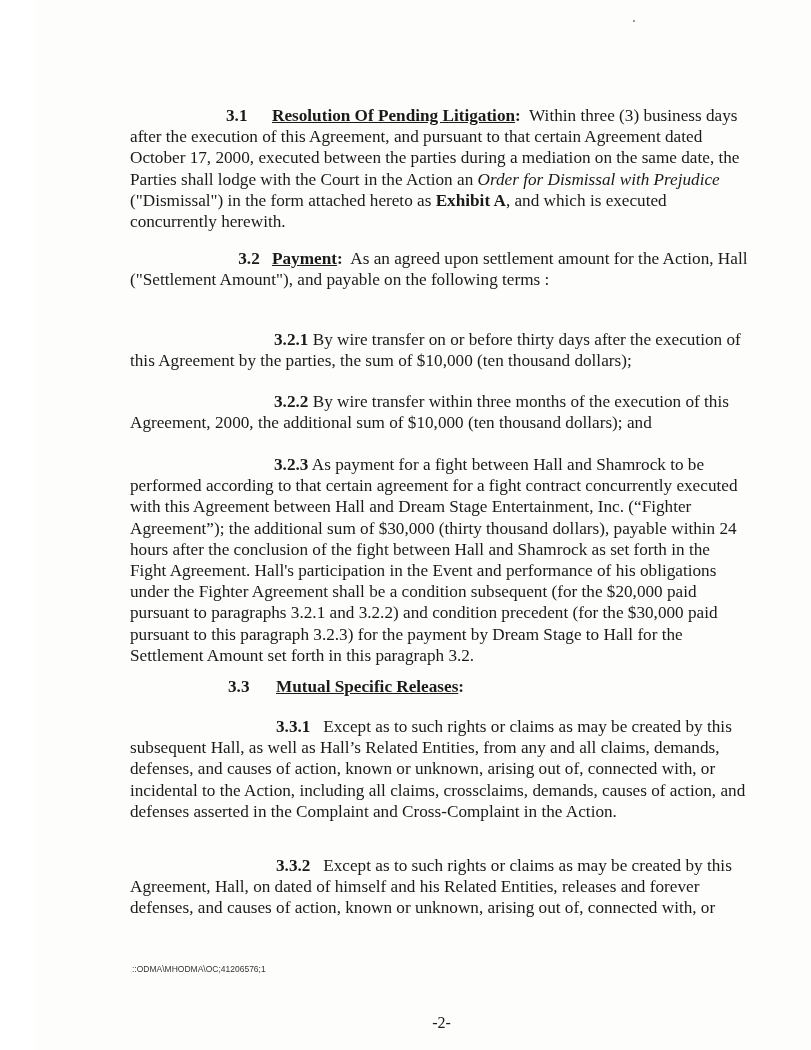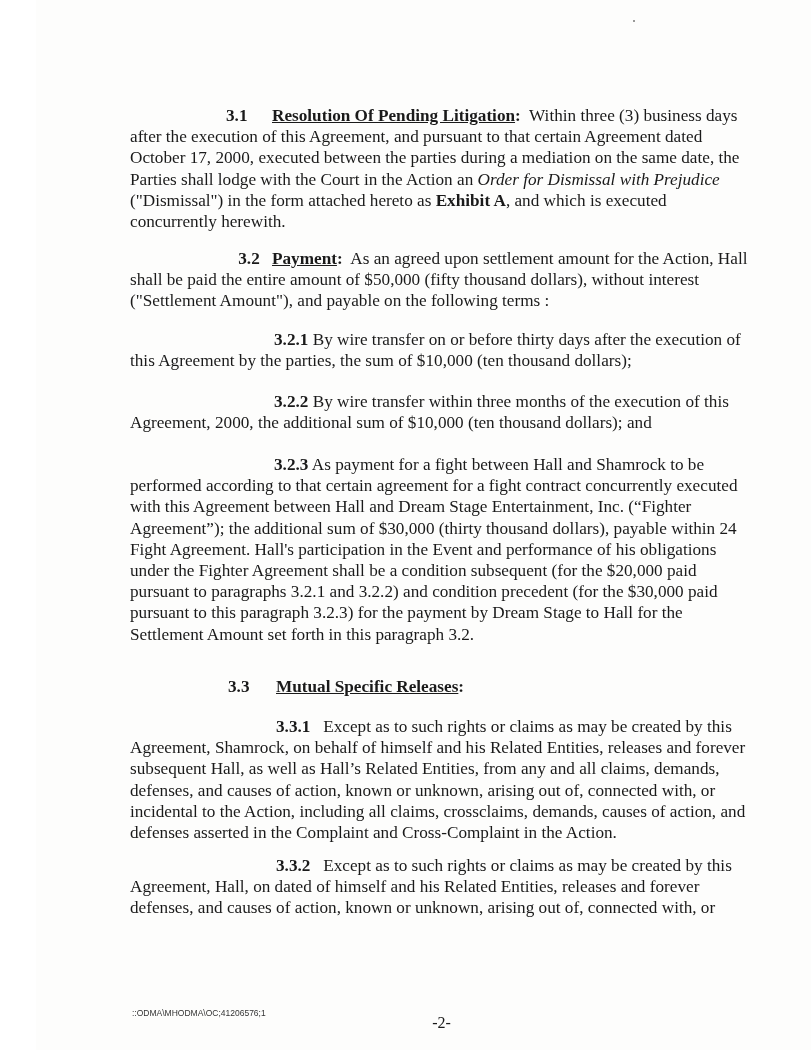--- a/index.html
+++ b/index.html
@@ -12,21 +12,21 @@
     font-size: 17.2px;
     margin-left: 36px;
   }
   .dot { position: absolute; left: 597px; top: 20px; width: 2px; height: 2px; background: #777; border-radius: 1px; }
   .para { position: absolute; left: 94px; width: 640px; line-height: 21.2px; }
   .line { white-space: nowrap; display: block; }
   .sec-num { font-weight: bold; display: inline-block; }
   .sec-title { font-weight: bold; text-decoration: underline; }
   b { font-weight: bold; }
   i { font-style: italic; }
-  .footer-id { position: absolute; left: 96px; top: 1008px; font-family: "Liberation Sans", sans-serif; font-size: 8.5px; color: #333; }
+  .footer-id { position: absolute; left: 96px; top: 964px; font-family: "Liberation Sans", sans-serif; font-size: 8.5px; color: #333; }
   .page-num { position: absolute; left: 0; width: 811px; text-align: center; top: 1014px; font-size: 16px; }
 </style>
 </head>
 <body>
 
 <div class="page">
   <div class="dot"></div>
 
   <div class="para" style="top:105px;">
     <span class="line" style="padding-left:96px;">
@@ -36,21 +36,20 @@
     <span class="line">October 17, 2000, executed between the parties during a mediation on the same date, the</span>
     <span class="line"><span>Parties shall lodge with the Court in the Action an </span><i>Order for Dismissal with Prejudice</i></span>
     <span class="line"><span>("Dismissal") in the form attached hereto as </span><b>Exhibit A</b><span>, and which is executed</span></span>
     <span class="line">concurrently herewith.</span>
   </div>
 
   <div class="para" style="top:248px;">
     <span class="line" style="padding-left:96px;">
       <span class="sec-num" style="width:46px;text-align:center;">3.2</span><span class="sec-title">Payment</span><b>:</b>&nbsp; <span>As an agreed upon settlement amount for the Action, Hall</span>
     </span>
-    <span class="line">shall be paid the entire amount of $50,000 (fifty thousand dollars), without interest</span>
     <span class="line">("Settlement Amount"), and payable on the following terms :</span>
   </div>
 
   <div class="para" style="top:329px;">
     <span class="line" style="padding-left:144px;">
       <b>3.2.1</b> <span>By wire transfer on or before thirty days after the execution of</span>
     </span>
     <span class="line">this Agreement by the parties,  the sum of $10,000 (ten thousand dollars);</span>
   </div>
 
@@ -61,38 +60,38 @@
     <span class="line">Agreement, 2000, the additional sum of $10,000 (ten thousand dollars); and</span>
   </div>
 
   <div class="para" style="top:454px;">
     <span class="line" style="padding-left:144px;">
       <b>3.2.3</b> <span>As payment for a fight between Hall and Shamrock to be</span>
     </span>
     <span class="line">performed according to that certain agreement for a fight contract concurrently executed</span>
     <span class="line">with this Agreement between Hall and Dream Stage Entertainment, Inc. (“Fighter</span>
     <span class="line">Agreement”); the additional sum of $30,000 (thirty thousand dollars), payable within 24</span>
+    <span class="line">hours after the conclusion of the fight between Hall and Shamrock as set forth in the</span>
     <span class="line">Fight Agreement. Hall's participation in the Event and performance of his obligations</span>
     <span class="line">under the Fighter Agreement shall be a condition subsequent (for the $20,000 paid</span>
     <span class="line">pursuant to paragraphs 3.2.1 and 3.2.2) and condition precedent (for the $30,000 paid</span>
     <span class="line">pursuant to this paragraph 3.2.3) for the payment by Dream Stage to Hall for the</span>
     <span class="line">Settlement Amount set forth in this paragraph 3.2.</span>
   </div>
 
   <div class="para" style="top:676px;">
     <span class="line" style="padding-left:98px;">
       <span class="sec-num" style="width:48px;">3.3</span><span class="sec-title">Mutual Specific Releases</span><b>:</b>
     </span>
   </div>
 
   <div class="para" style="top:716px;">
     <span class="line" style="padding-left:146px;">
       <b>3.3.1</b>&nbsp;&nbsp; <span>Except as to such rights or claims as may be created by this</span>
     </span>
-    <span class="line">Agreement, Shamrock, on behalf of himself and his Related Entities, releases and forever</span>
     <span class="line">subsequent Hall, as well as Hall’s Related Entities, from any and all claims, demands,</span>
     <span class="line">defenses, and causes of action, known or unknown, arising out of, connected with, or</span>
     <span class="line">incidental to the Action, including all claims, crossclaims, demands, causes of action, and</span>
     <span class="line">defenses asserted in the Complaint and Cross-Complaint in the Action.</span>
   </div>
 
   <div class="para" style="top:855px;">
     <span class="line" style="padding-left:146px;">
       <b>3.3.2</b>&nbsp;&nbsp; <span>Except as to such rights or claims as may be created by this</span>
     </span>

